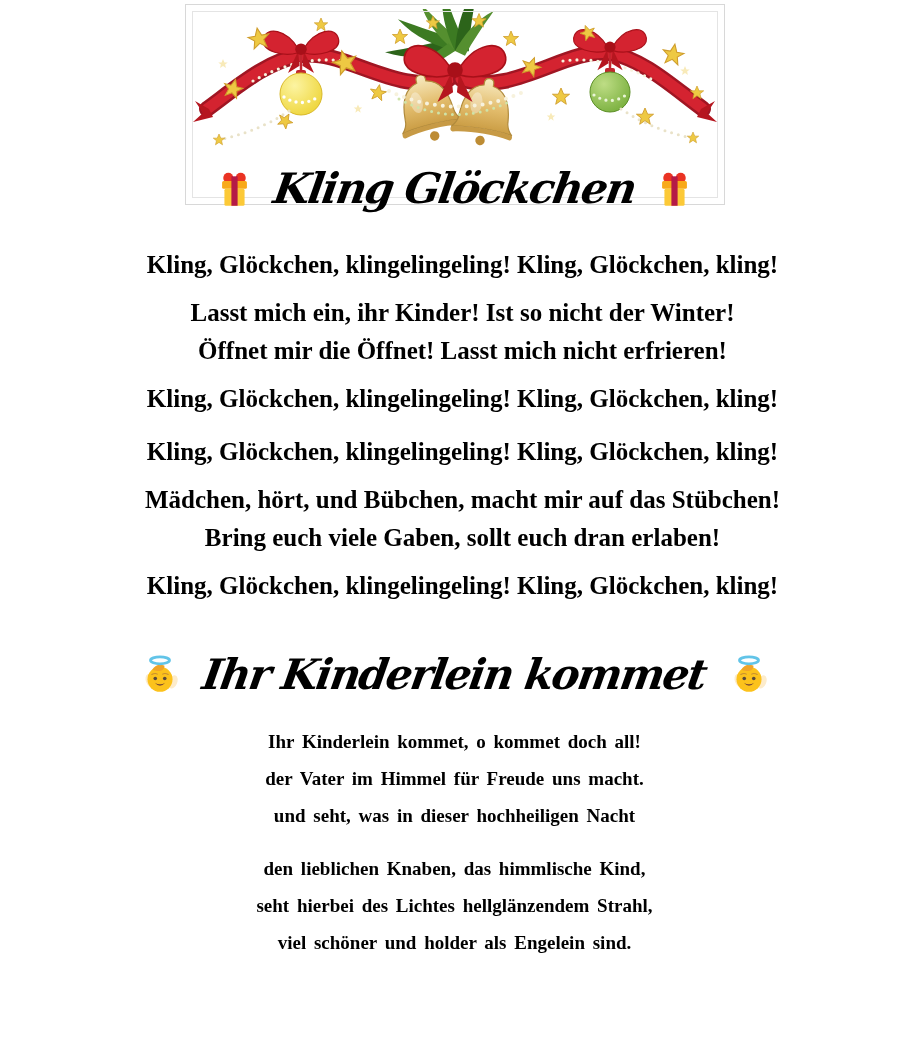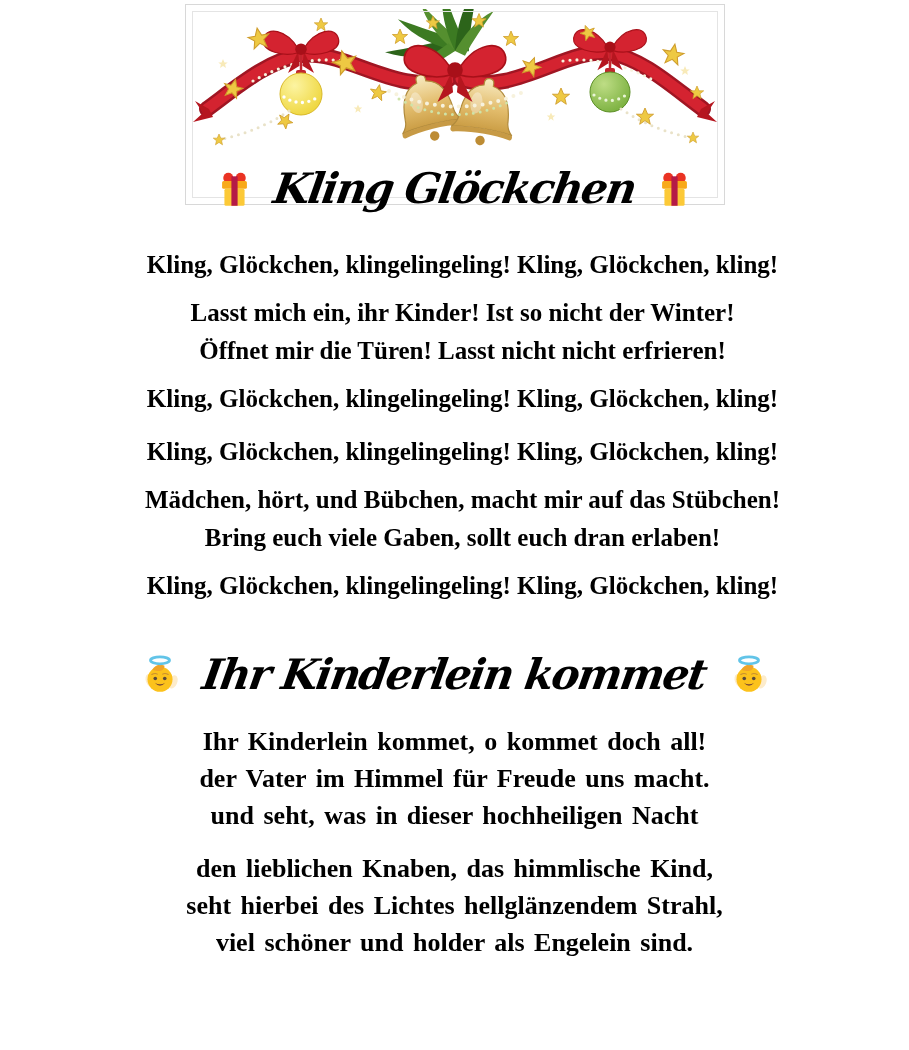--- a/index.html
+++ b/index.html
@@ -35,21 +35,21 @@
   .emoji-icon{display:block;}
 
   
   .lyrics{text-align:center;}
   .lyrics p{margin:0 0 10px;}
   .song1{margin-top:27px;margin-left:16px;}
   .song1 .verse-line{font-weight:bold;font-size:25px;line-height:38px;}
   .song1 p.gap-extra{margin-top:15px;}
   .song2{margin-top:18px;}
   .song2 p{margin:0 0 16px;}
-  .song2 .verse-line{font-weight:bold;font-size:26px;line-height:37px;word-spacing:3px;}
+  .song2 .verse-line{font-weight:bold;font-size:19px;line-height:37px;word-spacing:3px;}
 </style>
 </head>
 <body>
 
 <div class="page">
 
   <div class="banner-frame">
     <svg class="banner-svg" width="524" height="142" viewBox="0 0 524 142">
       <defs>
         <linearGradient id="goldBell" x1="0" y1="0" x2="0" y2="1">
@@ -174,21 +174,21 @@
   </div>
 
   <div class="lyrics song1">
     <p>
       </p>
       <div class="verse-line">Kling, Glöckchen, klingelingeling! Kling, Glöckchen, kling!</div>
     <p></p>
     <p>
       </p>
       <div class="verse-line">Lasst mich ein, ihr Kinder! Ist so nicht der Winter!</div>
-      <div class="verse-line">Öffnet mir die Türen! Lasst nicht nicht erfrieren!</div>
+      <div class="verse-line">Öffnet mir die Öffnet! Lasst mich nicht erfrieren!</div>
     <p></p>
     <p>
       </p>
       <div class="verse-line">Kling, Glöckchen, klingelingeling! Kling, Glöckchen, kling!</div>
     <p></p>
     <p class="gap-extra">
       </p>
       <div class="verse-line">Kling, Glöckchen, klingelingeling! Kling, Glöckchen, kling!</div>
     <p></p>
     <p>

